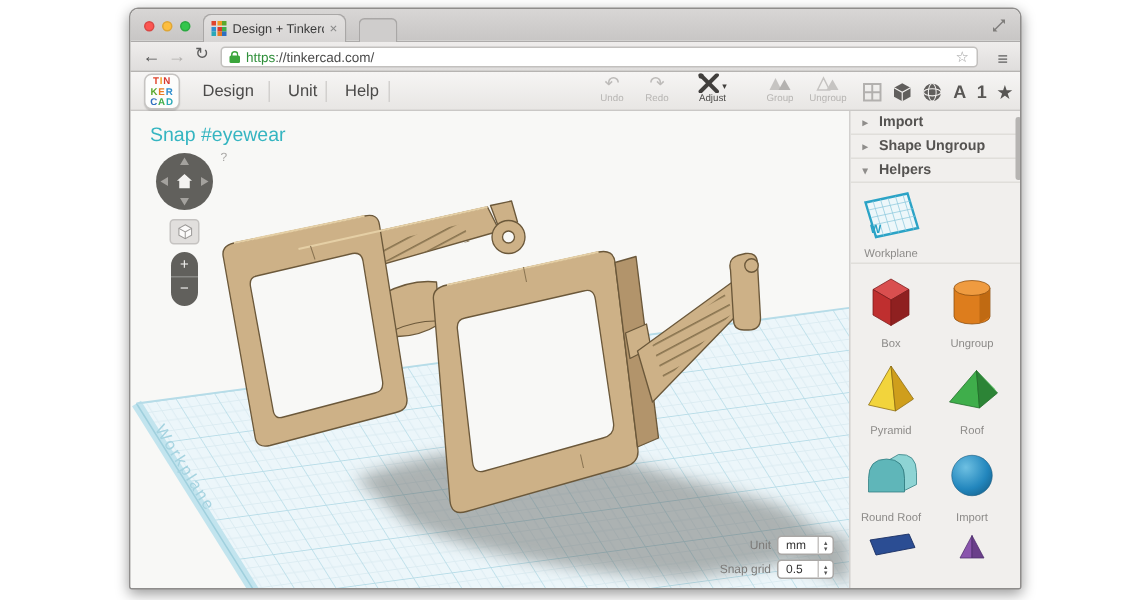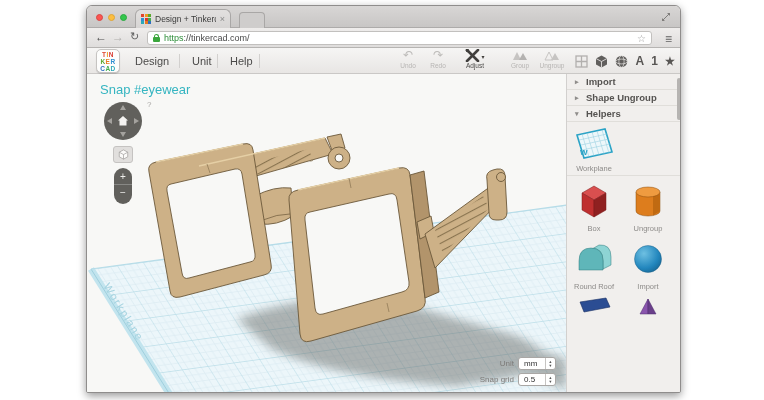--- a/index.html
+++ b/index.html
@@ -386,20 +386,37 @@
           <path d="M7,12 L7,31 A12,5 0 0 0 31,31 L31,12" fill="#dd7d1d" stroke="#8a4c0e" stroke-width="0.5"></path>
           <path d="M24,13 L24,35.5 L31,31 L31,12 Z" fill="#c06a12" stroke="none"></path>
           <ellipse cx="19" cy="12" rx="12" ry="5" fill="#ef9b40" stroke="#8a4c0e" stroke-width="0.5"></ellipse>
         </svg>
         <span class="cap">Ungroup</span>
       </div>
     </div>
     <div class="shaperow">
       <div class="cell">
         <svg width="38" height="42" viewBox="0 0 38 42">
+          <polygon points="19,6 4,32 22,36" fill="#f2d43c" stroke="#8a6a10" stroke-width="0.5"></polygon>
+          <polygon points="19,6 22,36 34,28" fill="#cf9e1c" stroke="#8a6a10" stroke-width="0.5"></polygon>
+        </svg>
+        <span class="cap">Pyramid</span>
+      </div>
+      <div class="cell">
+        <svg width="38" height="42" viewBox="0 0 38 42">
+          <polygon points="22,9 4,30 24,34" fill="#3fae4b" stroke="#1d6a26" stroke-width="0.5"></polygon>
+          <polygon points="22,9 24,34 36,24" fill="#2c8436" stroke="#1d6a26" stroke-width="0.5"></polygon>
+          <polygon points="22,9 36,24 34,21" fill="#55c25f" stroke="none"></polygon>
+        </svg>
+        <span class="cap">Roof</span>
+      </div>
+    </div>
+    <div class="shaperow">
+      <div class="cell">
+        <svg width="38" height="42" viewBox="0 0 38 42">
           <path d="M28,23 Q28,10 17,11 L24,7 Q36,6 36,19 L36,27 L28,31 Z" fill="#8ed4d4" stroke="#2e7a7d" stroke-width="0.5"></path>
           <path d="M4,32 L4,23 Q4,10 16,10 Q28,10 28,23 L28,32 Z" fill="#5fb6b9" stroke="#2e7a7d" stroke-width="0.5"></path>
         </svg>
         <span class="cap">Round Roof</span>
       </div>
       <div class="cell">
         <svg width="38" height="42" viewBox="0 0 38 42">
           <circle cx="19" cy="21" r="13.5" fill="url(#sphg)" stroke="#12577e" stroke-width="0.4"></circle>
         </svg>
         <span class="cap">Import</span>

